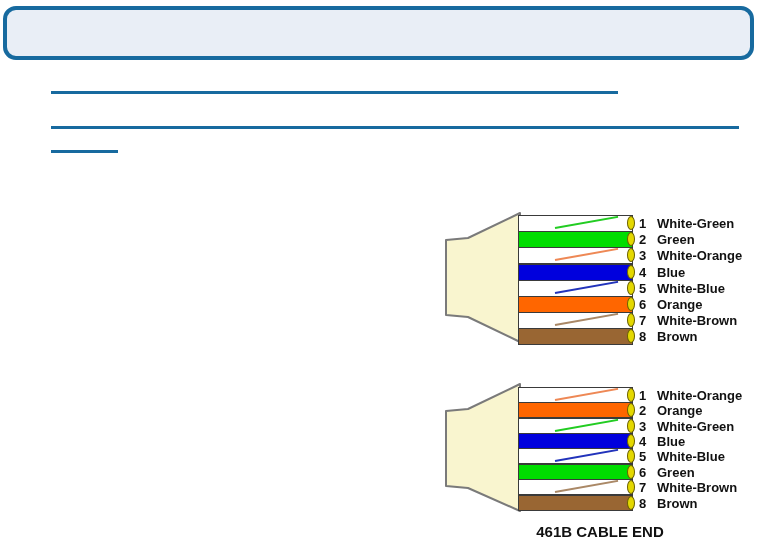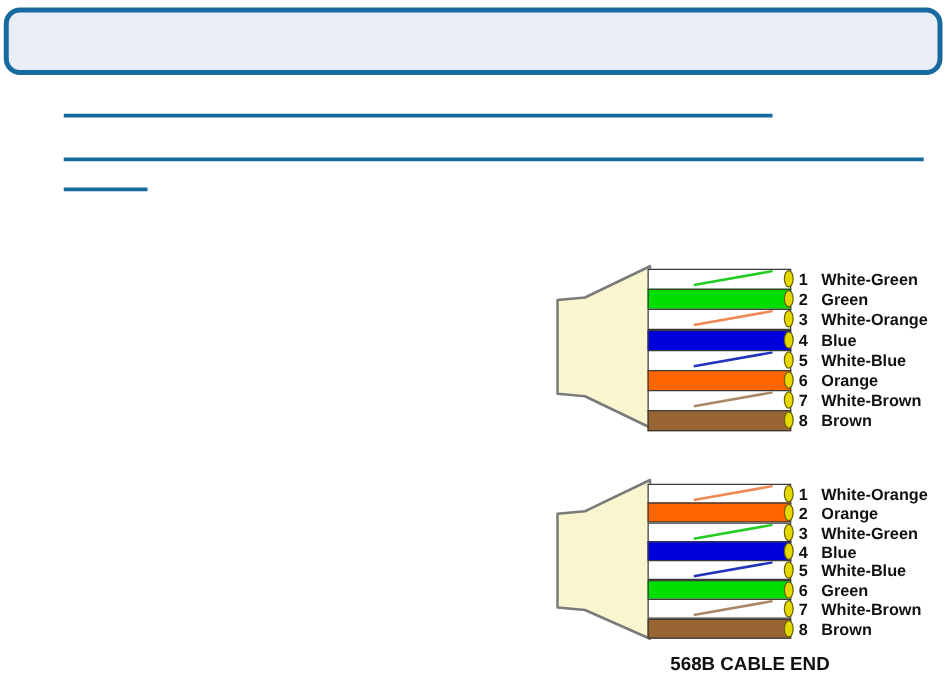--- a/index.html
+++ b/index.html
@@ -175,16 +175,16 @@
       <div class="pin-num">7</div>
       <div class="wire-label">White-Brown</div>
     </div>
     <div class="wire-row" style="top:117px">
       <div class="wire" style="background-color: rgb(153, 102, 51);"></div>
       <div class="pin" style="background-color: rgb(228, 216, 0);"></div>
       <div class="pin-num">8</div>
       <div class="wire-label">Brown</div>
     </div>
 
-    <div class="caption">568B CABLE END</div>
+    <div class="caption">461B CABLE END</div>
   </div>
 
 </div>
 
 </body></html>

